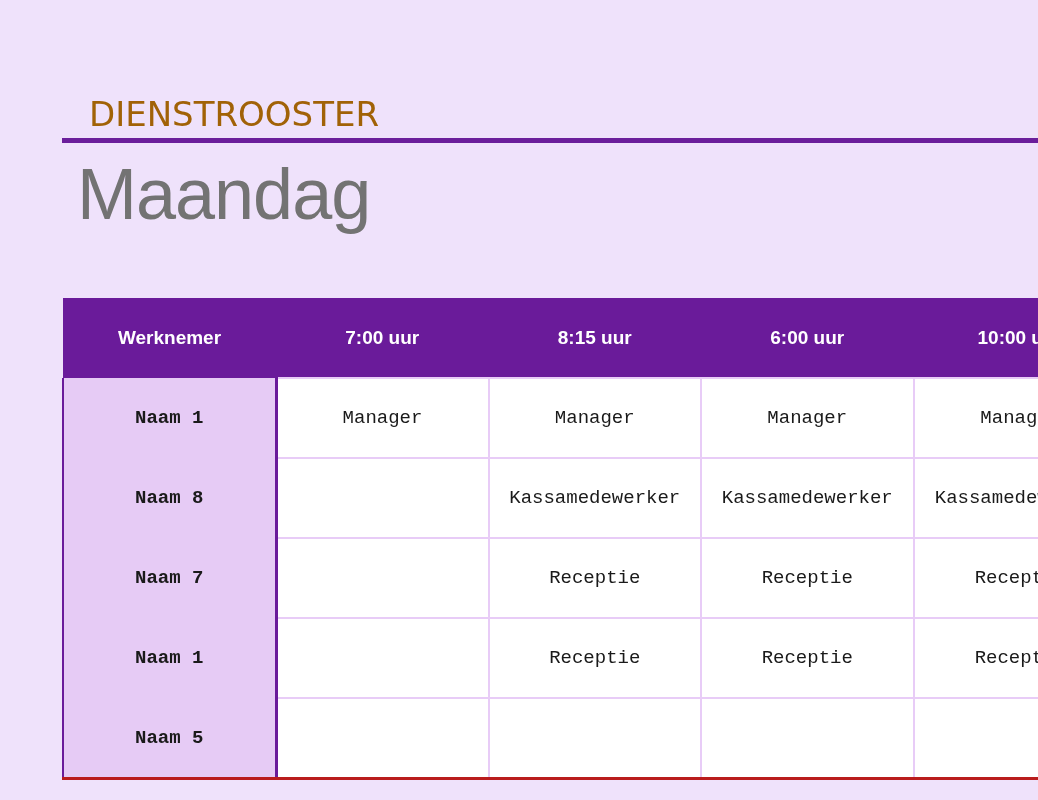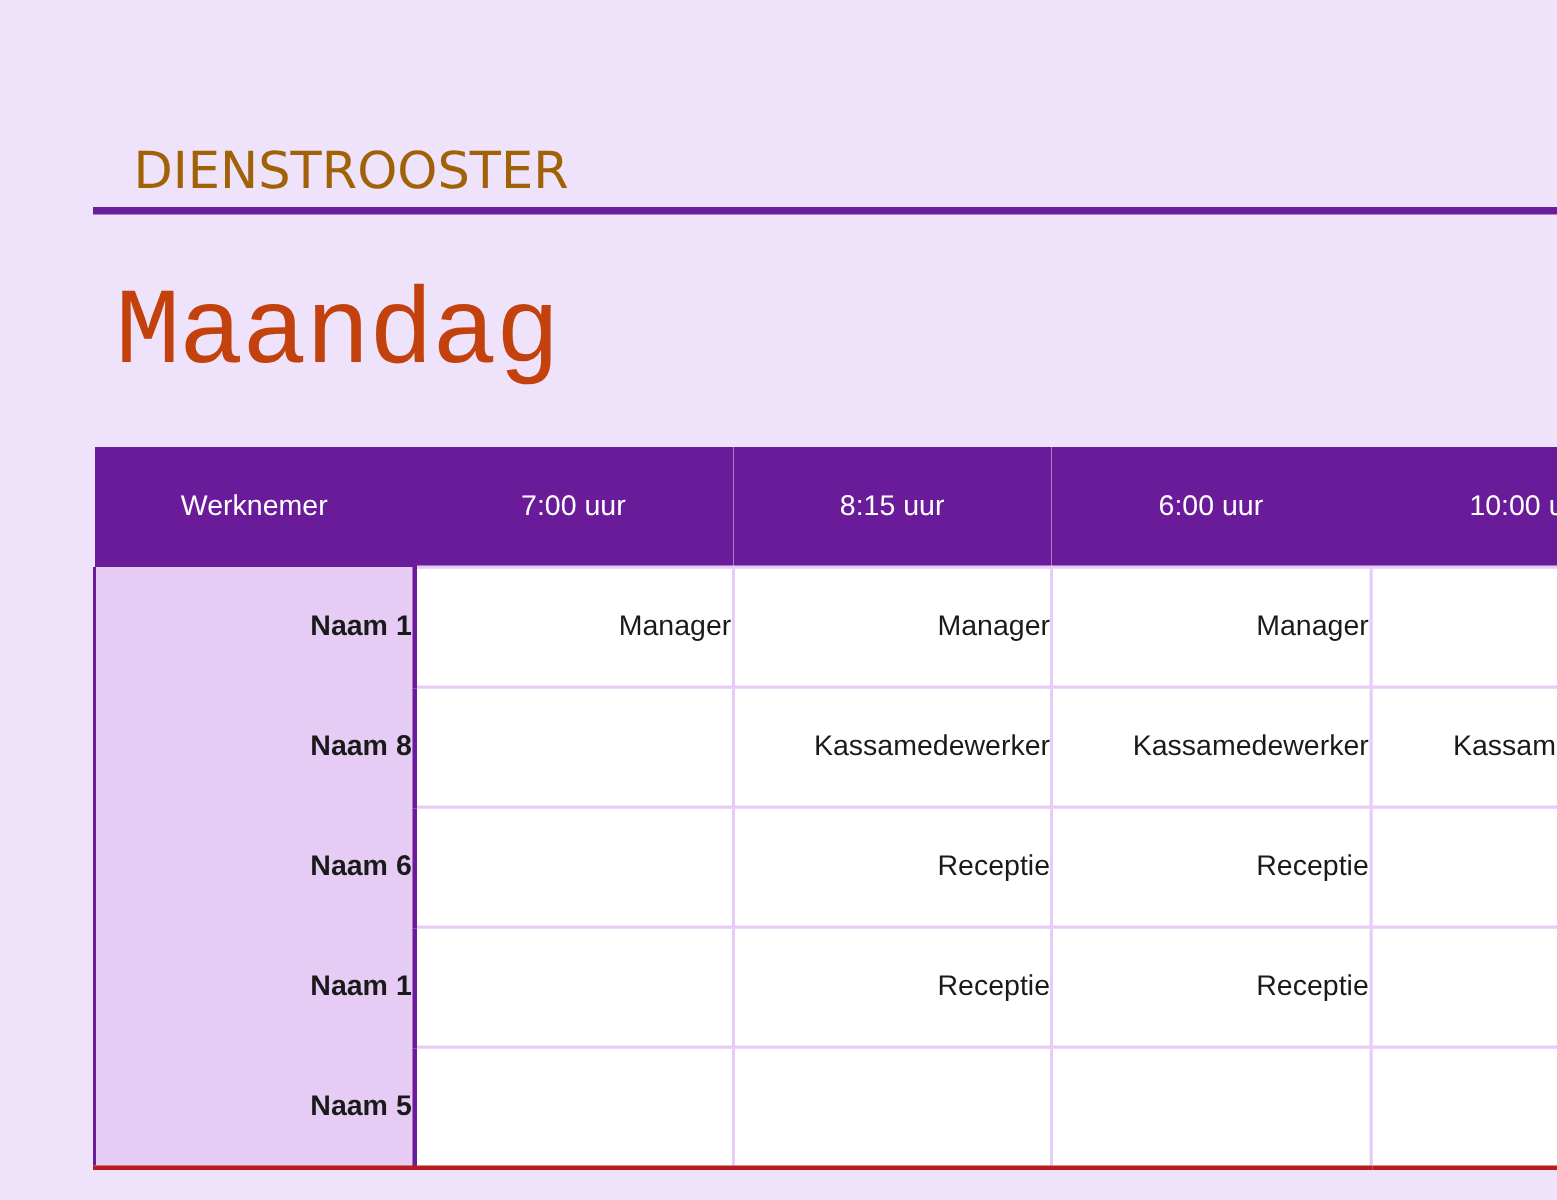--- a/index.html
+++ b/index.html
@@ -31,66 +31,66 @@
       left: 62px;
       right: 0;
       top: 138px;
       height: 5px;
       background: #6B1E9B;
     }
     .title {
       position: absolute;
       left: 77px;
       top: 146px;
-      font-family: Liberation Mono, monospace;
+      font-family: Liberation Sans, sans-serif;
       font-size: 72px;
-      color: #c2410c;
+      color: #737373;
       line-height: 96px;
       white-space: nowrap;
       letter-spacing: -1px;
-      margin-top: 28px;
     }
     .table-wrap {
       position: absolute;
       left: 62px;
       top: 298px;
       width: 1200px;
       height: 478px;
     }
     table.schedule {
       border-collapse: collapse;
       table-layout: fixed;
       width: 1063px;
       position: absolute;
       left: 0;
       top: 0;
     }
     table.schedule th {
       background: #6A1B9A;
       color: #FFFFFF;
-      font-weight: normal;
+      font-weight: bold;
       font-size: 19px;
       height: 79px;
       text-align: center;
       padding: 0;
       border: none;
       white-space: nowrap;
       overflow: hidden;
     }
     table.schedule td {
       height: 78px;
-      text-align: right;
+      text-align: center;
       padding: 0;
       font-size: 19px;
       color: #1a1a1a;
       background: #FFFFFF;
       border-left: 2px solid #E8CCF7;
       border-top: 2px solid #E8CCF7;
       white-space: nowrap;
       overflow: hidden;
+      font-family: Liberation Mono, monospace;
     }
     table.schedule td.name-cell {
       background: #E6CBF5;
       font-weight: bold;
       border-left: 2px solid #6A1B9A;
       border-right: 3px solid #6A1B9A;
       border-top: none;
     }
     table.schedule td.first-shift {
       border-left: none;
@@ -135,21 +135,21 @@
         <td>Manager</td>
       </tr>
       <tr>
         <td class="name-cell">Naam 8</td>
         <td class="first-shift"></td>
         <td>Kassamedewerker</td>
         <td>Kassamedewerker</td>
         <td>Kassamedewerker</td>
       </tr>
       <tr>
-        <td class="name-cell">Naam 6</td>
+        <td class="name-cell">Naam 7</td>
         <td class="first-shift"></td>
         <td>Receptie</td>
         <td>Receptie</td>
         <td>Receptie</td>
       </tr>
       <tr>
         <td class="name-cell">Naam 1</td>
         <td class="first-shift"></td>
         <td>Receptie</td>
         <td>Receptie</td>

